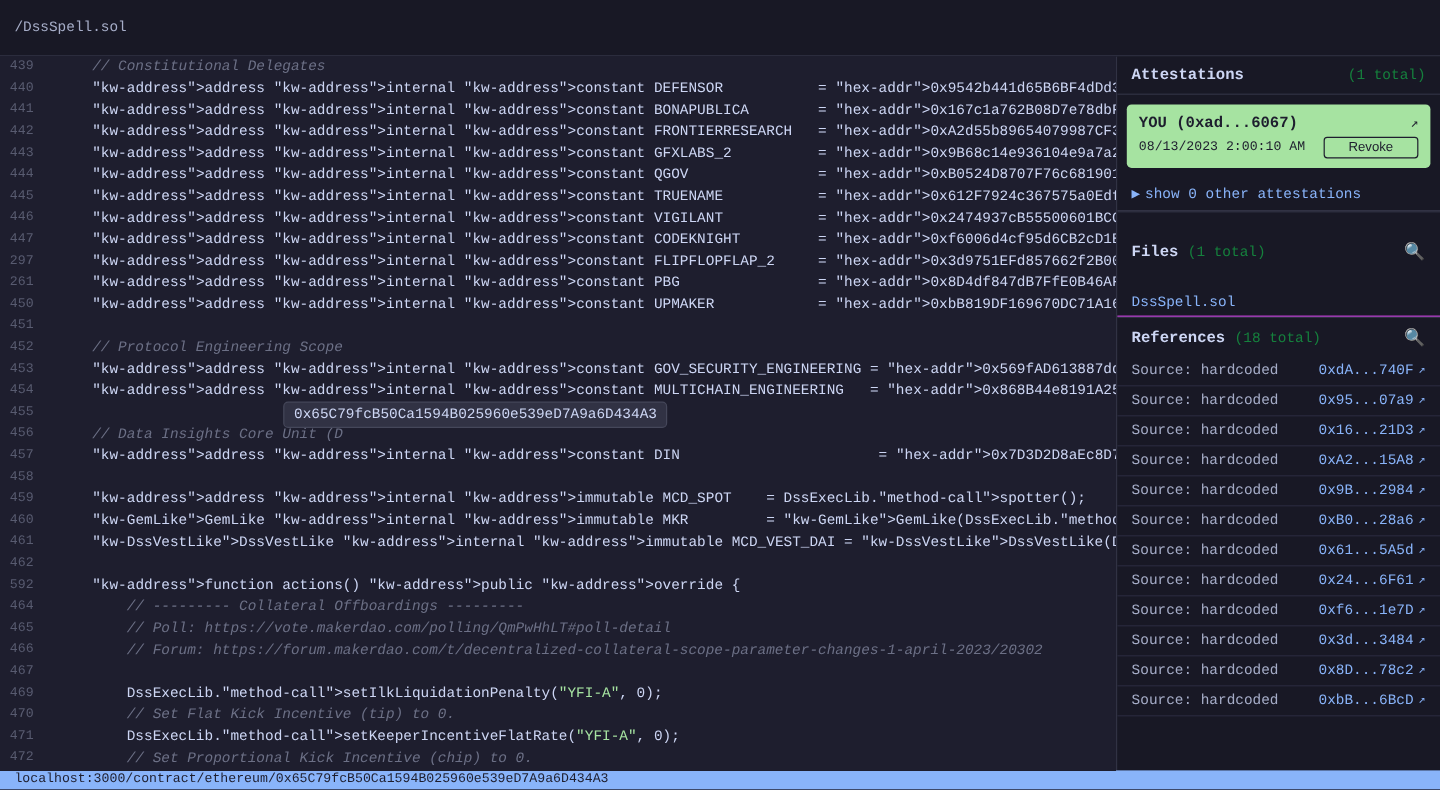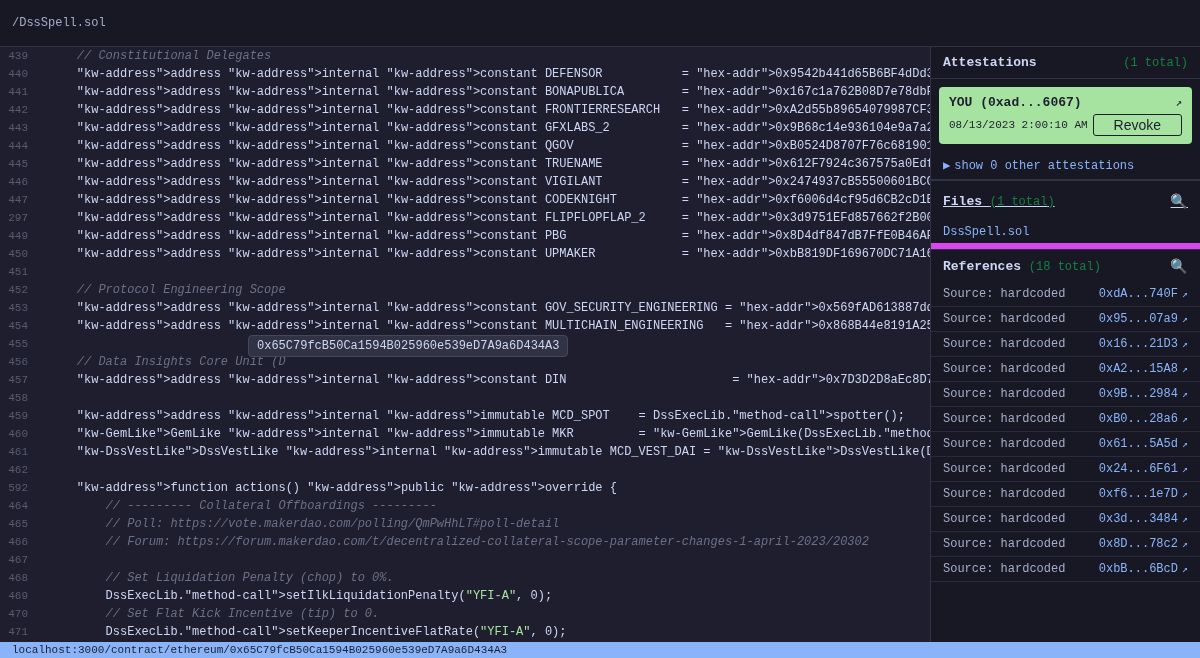--- a/index.html
+++ b/index.html
@@ -118,55 +118,54 @@
       font-size: 11px;
     }
 
     .revoke-btn {
       background: transparent;
       border: 1px solid #1e1e2e;
       color: #1e1e2e;
       padding: 2px 20px;
       border-radius: 3px;
       cursor: pointer;
-      font-size: 14px;
+      font-size: 11px;
     }
 
     .show-other {
       padding: 6px 12px;
       font-size: 12px;
       color: #89b4fa;
       cursor: pointer;
       display: flex;
       align-items: center;
       gap: 4px;
       border-bottom: 1px solid #313244;
     }
 
     .files-section {
       border-top: 1px solid #313244;
     }
 
     .files-header {
-      padding: 12px 12px;
+      padding: 24px 12px;
       font-size: 13px;
       font-weight: bold;
       color: #cdd6f4;
       display: flex;
       align-items: center;
       justify-content: space-between;
-      text-decoration: underline;
     }
 
     .file-item {
       padding: 4px 12px;
       font-size: 12px;
       color: #89b4fa;
       cursor: pointer;
-      border-bottom: 6px solid #d946ef;
+      border-bottom: 1px solid #d946ef;
     }
 
     .references-section {
       border-top: 1px solid #313244;
     }
 
     .references-header {
       padding: 8px 12px;
       font-size: 13px;
       font-weight: bold;
@@ -214,21 +213,21 @@
       position: absolute;
       background: #313244;
       color: #cdd6f4;
       padding: 3px 8px;
       border-radius: 4px;
       font-size: 12px;
       white-space: nowrap;
       z-index: 100;
       border: 1px solid #45475a;
       top: 288px;
-      left: 248px;
+      left: 236px;
     }
 
     
     .status-bar {
       background: #89b4fa;
       color: #1e1e2e;
       padding: 2px 12px;
       font-size: 11px;
       flex-shrink: 0;
       display: flex;
@@ -288,21 +287,21 @@
           </tr>
           <tr>
             <td class="line-num">447</td>
             <td class="line-content">    <span class="&lt;span">"kw-address"</span>&gt;address <span class="&lt;span">"kw-address"</span>&gt;internal <span class="&lt;span">"kw-address"</span>&gt;constant CODEKNIGHT         = <span class="&lt;span">"hex-addr"</span>&gt;0xf6006d4cf95d6CB2cD1E24AC215D5BF3bca81e7D;</td>
           </tr>
           <tr>
             <td class="line-num">297</td>
             <td class="line-content">    <span class="&lt;span">"kw-address"</span>&gt;address <span class="&lt;span">"kw-address"</span>&gt;internal <span class="&lt;span">"kw-address"</span>&gt;constant FLIPFLOPFLAP_2     = <span class="&lt;span">"hex-addr"</span>&gt;0x3d9751EFd857662f2B007A881e05CFD1D7833484;</td>
           </tr>
           <tr>
-            <td class="line-num">449</td>
+            <td class="line-num">261</td>
             <td class="line-content">    <span class="&lt;span">"kw-address"</span>&gt;address <span class="&lt;span">"kw-address"</span>&gt;internal <span class="&lt;span">"kw-address"</span>&gt;constant PBG                = <span class="&lt;span">"hex-addr"</span>&gt;0x8D4df847dB7FfE0B46AF084fE031F7691C6478c2;</td>
           </tr>
           <tr>
             <td class="line-num">450</td>
             <td class="line-content">    <span class="&lt;span">"kw-address"</span>&gt;address <span class="&lt;span">"kw-address"</span>&gt;internal <span class="&lt;span">"kw-address"</span>&gt;constant UPMAKER            = <span class="&lt;span">"hex-addr"</span>&gt;0xbB819DF169670DC71A16F58F55956FE642cc6BcD;</td>
           </tr>
           <tr>
             <td class="line-num">451</td>
             <td class="line-content"></td>
           </tr>
@@ -362,24 +361,20 @@
             <td class="line-num">465</td>
             <td class="line-content"><span class="comment">        // Poll: https://vote.makerdao.com/polling/QmPwHhLT#poll-detail</span></td>
           </tr>
           <tr>
             <td class="line-num">466</td>
             <td class="line-content"><span class="comment">        // Forum: https://forum.makerdao.com/t/decentralized-collateral-scope-parameter-changes-1-april-2023/20302</span></td>
           </tr>
           <tr>
             <td class="line-num">467</td>
             <td class="line-content"></td>
-          </tr>
-          <tr>
-            <td class="line-num">468</td>
-            <td class="line-content"><span class="comment">        // Set Liquidation Penalty (chop) to 0%.</span></td>
           </tr>
           <tr>
             <td class="line-num">469</td>
             <td class="line-content">        DssExecLib.<span class="&lt;span">"method-call"</span>&gt;setIlkLiquidationPenalty(<span class="string-val">"YFI-A"</span>, 0);</td>
           </tr>
           <tr>
             <td class="line-num">470</td>
             <td class="line-content"><span class="comment">        // Set Flat Kick Incentive (tip) to 0.</span></td>
           </tr>
           <tr>

